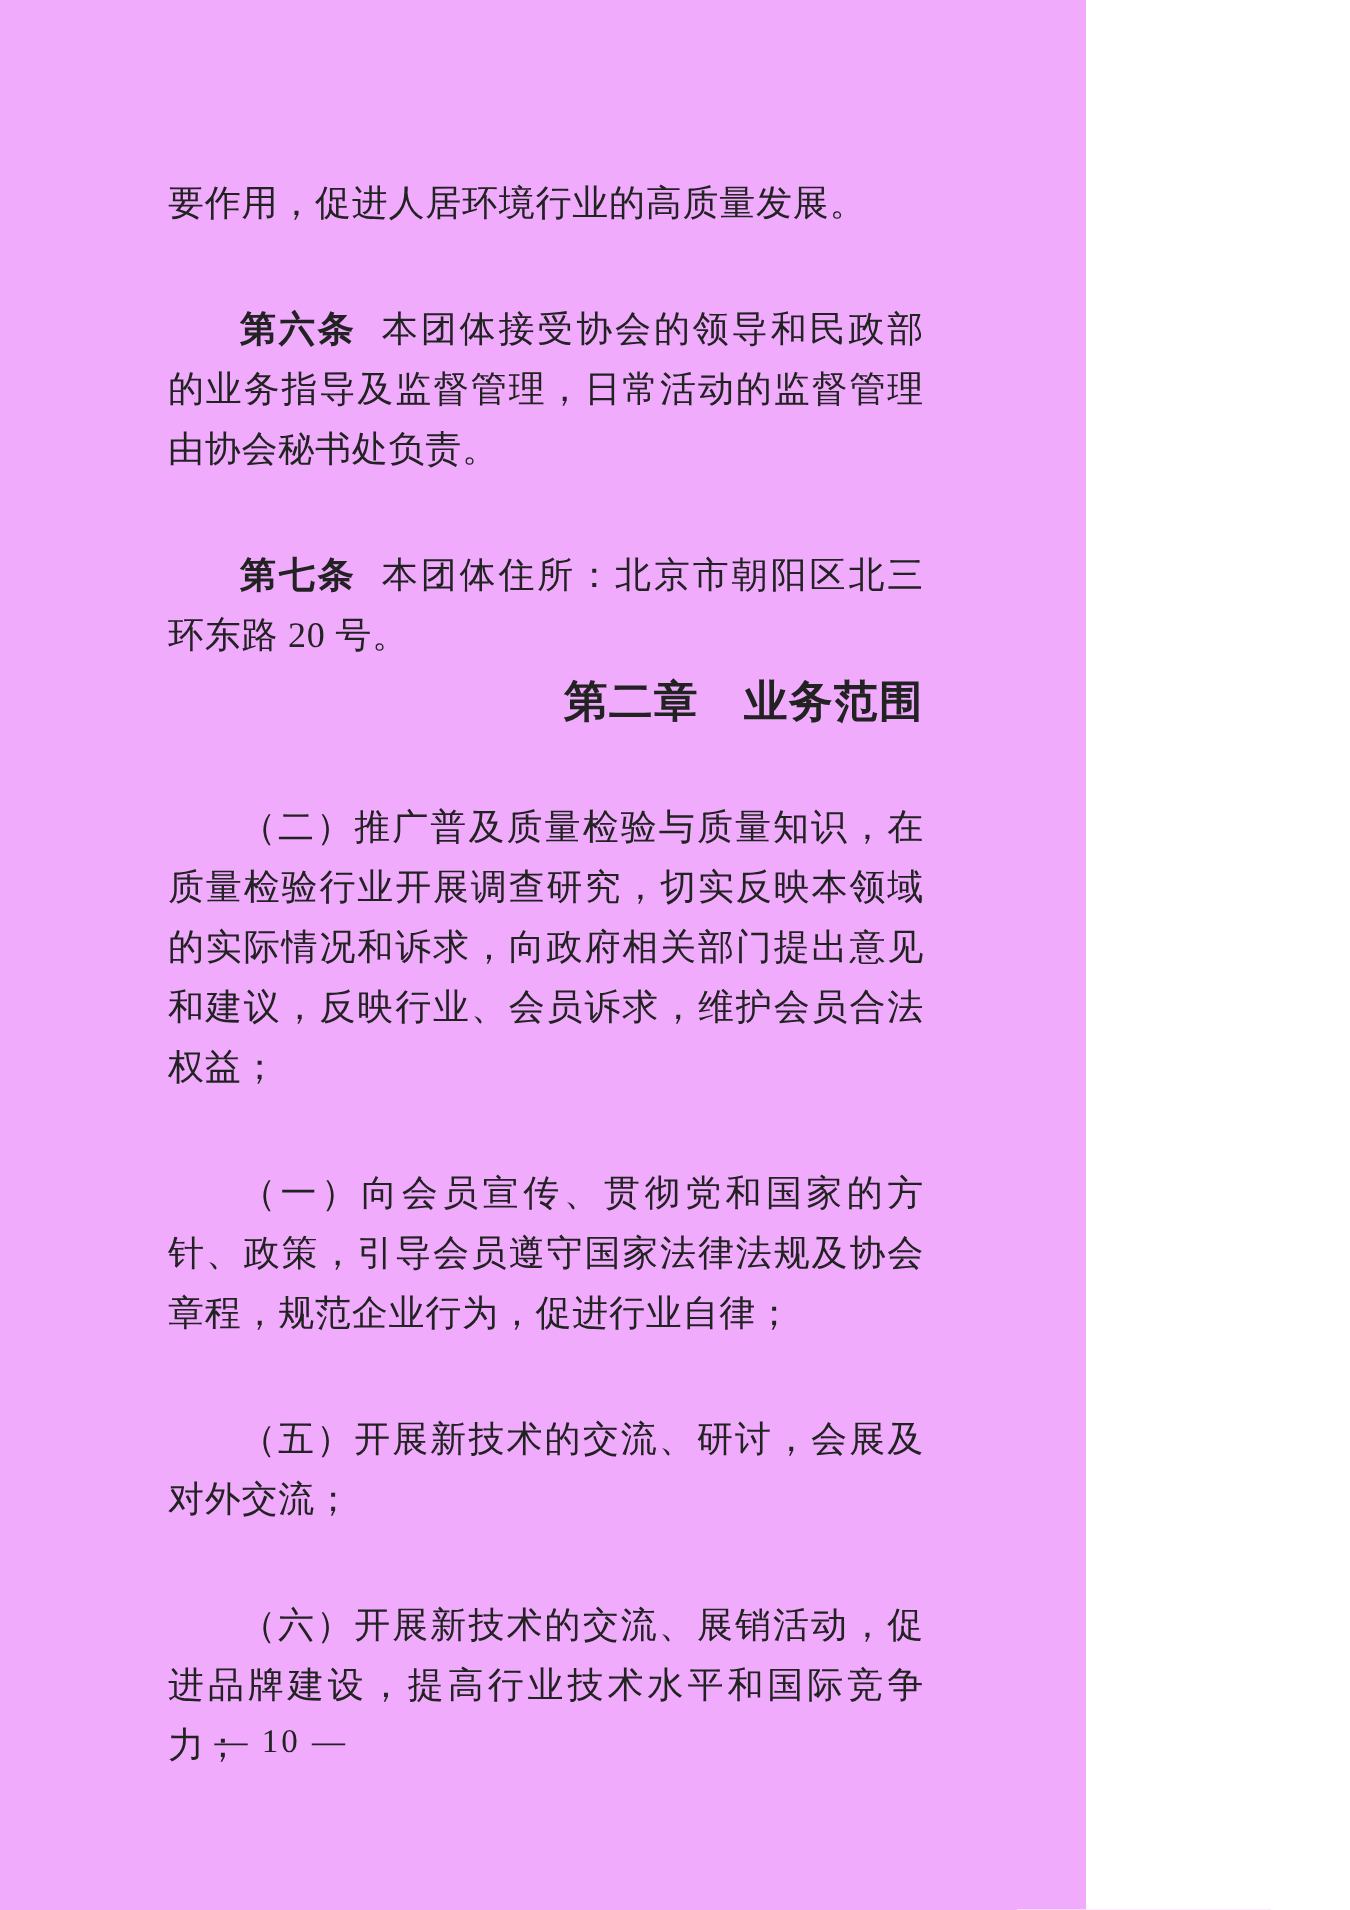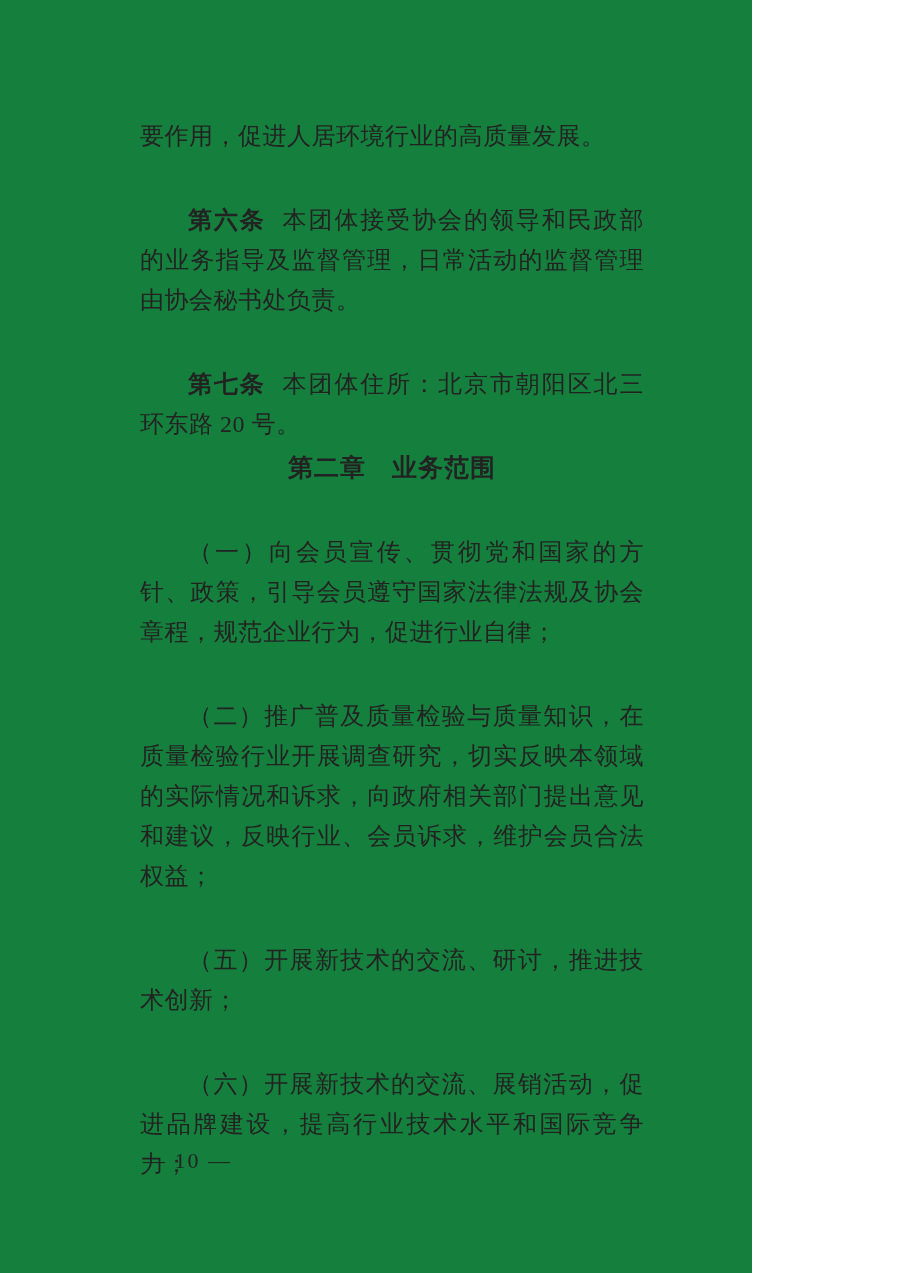--- a/index.html
+++ b/index.html
@@ -4,25 +4,24 @@
 <style>
   html, body {
     margin: 0;
     padding: 0;
     background: #ffffff;
   }
   .page {
     position: relative;
     width: 724px;
     height: 1273px;
-    background: #15803d;
+    background: #f0abfc;
     overflow: hidden;
     font-family: "Liberation Serif", "DejaVu Serif", serif;
     color: #222222;
-    padding-left: 28px;
   }
   .doc-body {
     padding: 116px 108px 0 112px;
     font-size: 24px;
     line-height: 40px;
     text-align: justify;
     letter-spacing: 0.5px;
   }
   .para {
     margin: 0;
@@ -30,23 +29,23 @@
   .para.indent {
     text-indent: 2em;
     margin-top: 44px;
   }
   .article-label {
     font-weight: bold;
     margin-right: 0.7em;
   }
   .chapter-heading {
     margin: 4px 0 4px 0;
-    font-size: 25px;
+    font-size: 29px;
     font-weight: bold;
-    text-align: center;
+    text-align: right;
     line-height: 40px;
     text-indent: 0;
     letter-spacing: 1px;
   }
   .footer {
     position: absolute;
     left: 143px;
     top: 1146px;
   }
   .page-number {
@@ -68,23 +67,23 @@
       <span class="article-label">第六条</span><span>本团体接受协会的领导和民政部的业务指导及监督管理，日常活动的监督管理由协会秘书处负责。</span>
     </p>
 
     <p class="para indent">
       <span class="article-label">第七条</span><span>本团体住所：北京市朝阳区北三环东路 20 号。</span>
     </p>
 
     <h2 class="chapter-heading">第二章　业务范围</h2>
 
 
+    <p class="para indent">（二）推广普及质量检验与质量知识，在质量检验行业开展调查研究，切实反映本领域的实际情况和诉求，向政府相关部门提出意见和建议，反映行业、会员诉求，维护会员合法权益；</p>
     <p class="para indent">（一）向会员宣传、贯彻党和国家的方针、政策，引导会员遵守国家法律法规及协会章程，规范企业行为，促进行业自律；</p>
-    <p class="para indent">（二）推广普及质量检验与质量知识，在质量检验行业开展调查研究，切实反映本领域的实际情况和诉求，向政府相关部门提出意见和建议，反映行业、会员诉求，维护会员合法权益；</p>
-    <p class="para indent">（五）开展新技术的交流、研讨，推进技术创新；</p>
+    <p class="para indent">（五）开展新技术的交流、研讨，会展及对外交流；</p>
     <p class="para indent">（六）开展新技术的交流、展销活动，促进品牌建设，提高行业技术水平和国际竞争力；</p>
 
   </main>
 
   <footer class="footer">
     <div class="page-number">— 10 —</div>
   </footer>
 </div>
 
 </body></html>

